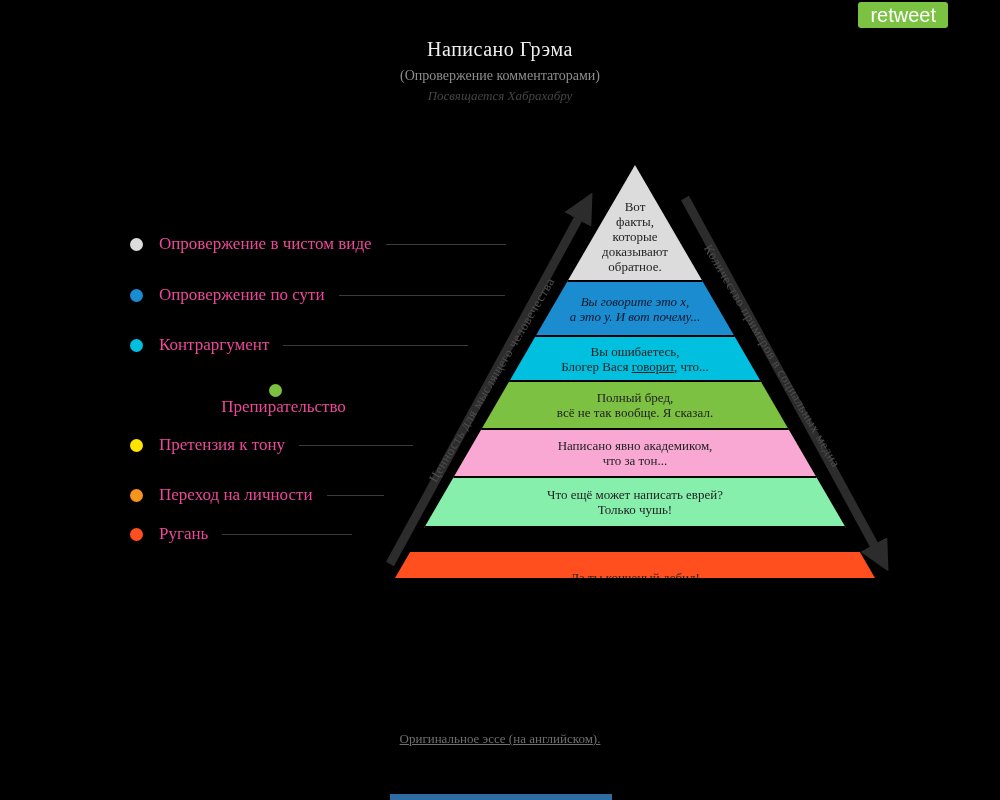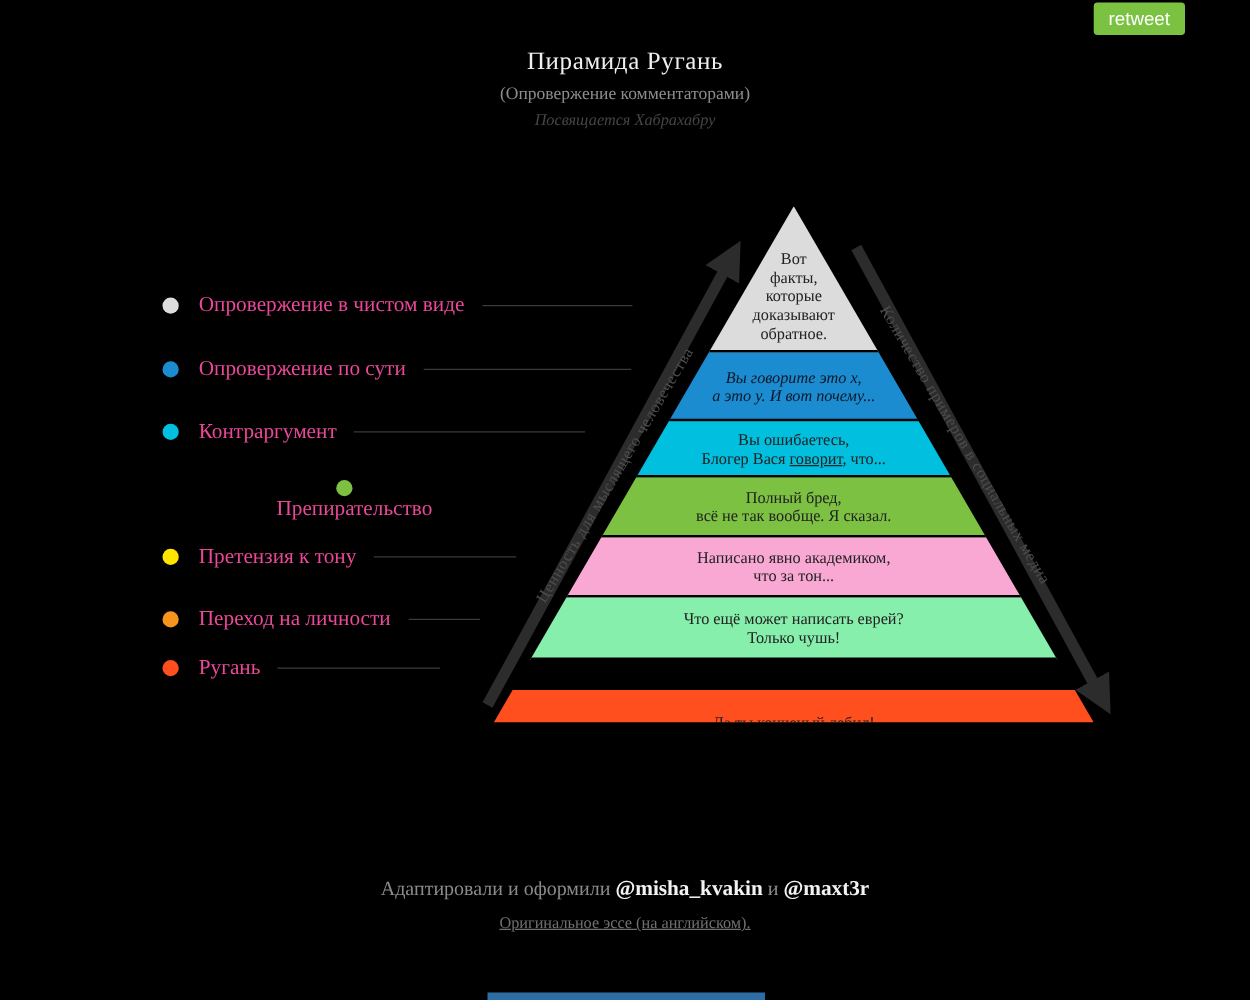--- a/index.html
+++ b/index.html
@@ -4,21 +4,21 @@
 <style>
   * { margin:0; padding:0; box-sizing:border-box; }
   body { background:#000; }
   .page {
     position:relative; width:1000px; height:800px; background:#000;
     overflow:hidden; font-family:"Liberation Serif", serif;
   }
   
   .retweet {
     position:absolute; top:2px; right:52px; height:26px; padding:2px 12px;
-    border:none; border-radius:3px; color:#fff; font-size:15px;
+    border:none; border-radius:3px; color:#fff; font-size:20px;
     font-family:"Liberation Sans", sans-serif; cursor:pointer;
   }
   
   .header { position:absolute; top:38px; left:0; width:1000px; text-align:center; }
   .title { font-size:20px; font-weight:normal; color:#efefef; letter-spacing:0.5px; }
   .subtitle { margin-top:7px; font-size:14px; color:#8e8e8e; }
   .dedication { margin-top:4px; font-size:13px; font-style:italic; color:#454545; }
   
   .legend-row { position:absolute; left:130px; display:flex; align-items:center; height:22px; }
   .dot { width:13px; height:13px; border-radius:50%; flex:0 0 13px; margin-right:16px; }
@@ -58,21 +58,21 @@
   .bottom-strip { position:absolute; left:390px; bottom:0; width:222px; height:6px; }
 </style>
 </head>
 <body>
 
 <div class="page">
 
   <button class="retweet" style="background-color: rgb(124, 194, 66);">retweet</button>
 
   <div class="header">
-    <div class="title">Пирамида Ругань</div>
+    <div class="title">Написано Грэма</div>
     <div class="subtitle">(Опровержение комментаторами)</div>
     <div class="dedication">Посвящается Хабрахабру</div>
   </div>
 
   <div class="legend-row" style="top:233px; width:376px;">
     <span class="dot" style="background-color: rgb(220, 220, 220);"></span>
     <span class="legend-label">Опровержение в чистом виде</span>
     <span class="legend-line"></span>
   </div>
   <div class="legend-row" style="top:284px; width:375px;">
@@ -144,22 +144,19 @@
     </div>
     <div class="band b5" style="background-color: #86efac;">
       <div class="band-text">Что ещё может написать еврей?
 Только чушь!</div>
     </div>
     <div class="band b6" style="background-color: rgb(255, 79, 31);">
       <div class="band-text">Да ты конченый дебил!</div>
     </div>
   </div>
 
-  <div class="footer-credit">
-    <span>Адаптировали и оформили </span><span class="handle">@misha_kvakin</span><span> и </span><span class="handle">@maxt3r</span>
-  </div>
   <div class="footer-link-row">
     <span class="footer-link">Оригинальное эссе (на английском).</span>
   </div>
 
   <div class="bottom-strip" style="background-color: rgb(46, 109, 164);"></div>
 
 </div>
 
 </body></html>

